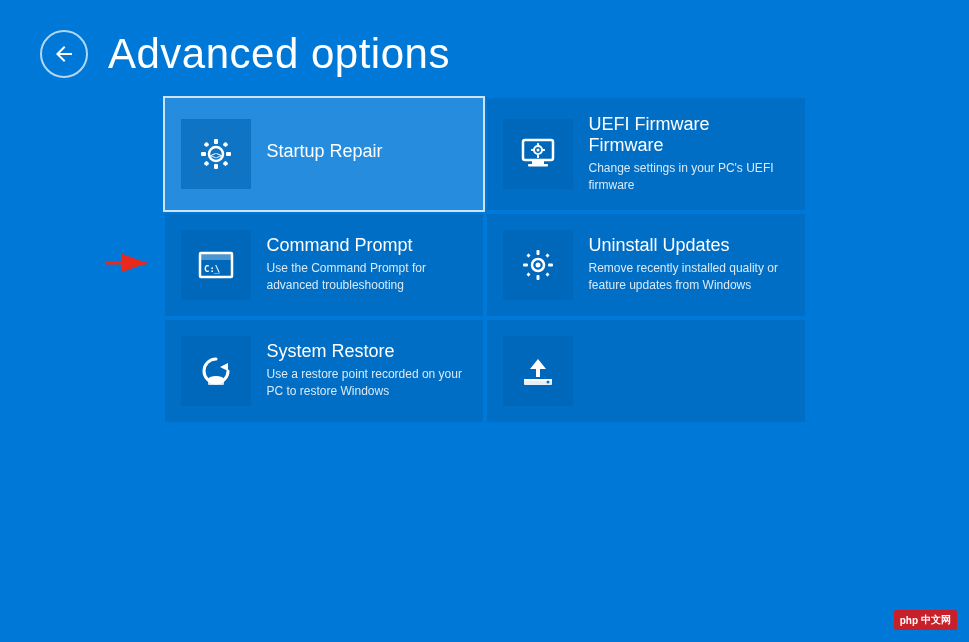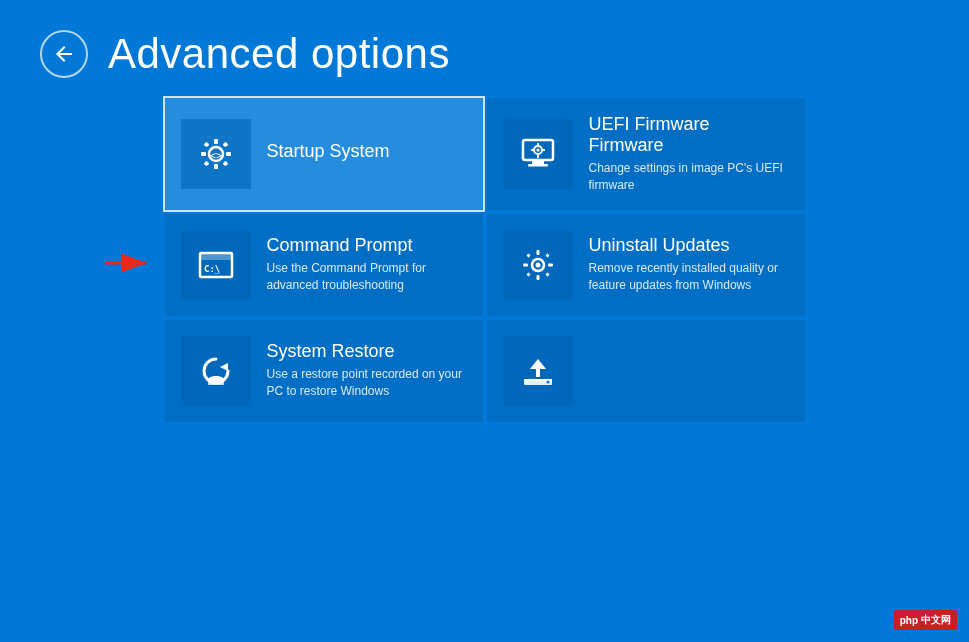--- a/index.html
+++ b/index.html
@@ -158,21 +158,21 @@
         <rect x="18" y="30" width="4" height="5" rx="1" fill="white"></rect>
         <rect x="5" y="18" width="5" height="4" rx="1" fill="white"></rect>
         <rect x="30" y="18" width="5" height="4" rx="1" fill="white"></rect>
         <rect x="8.5" y="8.5" width="4" height="4" rx="1" fill="white" transform="rotate(45 10.5 10.5)"></rect>
         <rect x="27.5" y="8.5" width="4" height="4" rx="1" fill="white" transform="rotate(45 29.5 10.5)"></rect>
         <rect x="8.5" y="27.5" width="4" height="4" rx="1" fill="white" transform="rotate(45 10.5 29.5)"></rect>
         <rect x="27.5" y="27.5" width="4" height="4" rx="1" fill="white" transform="rotate(45 29.5 29.5)"></rect>
       </svg>
     </div>
     <div class="card-text">
-      <div class="card-title">Startup System</div>
+      <div class="card-title">Startup Repair</div>
     </div>
   </div>
 
   <div class="option-card">
     <div class="card-icon">
       <svg viewBox="0 0 40 40" xmlns="http://www.w3.org/2000/svg">
 
         <rect x="5" y="6" width="30" height="20" rx="2" fill="none" stroke="white" stroke-width="2.5"></rect>
         <rect x="14" y="26" width="12" height="4" fill="white"></rect>
         <rect x="10" y="30" width="20" height="2.5" rx="1" fill="white"></rect>
@@ -180,21 +180,21 @@
         <circle cx="20" cy="16" r="4" fill="none" stroke="white" stroke-width="2"></circle>
         <circle cx="20" cy="16" r="1.5" fill="white"></circle>
         <rect x="19" y="9" width="2" height="3" rx="0.5" fill="white"></rect>
         <rect x="19" y="21" width="2" height="3" rx="0.5" fill="white"></rect>
         <rect x="13" y="15" width="3" height="2" rx="0.5" fill="white"></rect>
         <rect x="24" y="15" width="3" height="2" rx="0.5" fill="white"></rect>
       </svg>
     </div>
     <div class="card-text">
       <div class="card-title">UEFI Firmware Firmware</div>
-      <div class="card-description">Change settings in image PC's UEFI firmware</div>
+      <div class="card-description">Change settings in your PC's UEFI firmware</div>
     </div>
   </div>
 
   <div class="option-card" style="position:relative;">
 
     <div class="arrow-indicator">
       <svg viewBox="0 0 60 28" xmlns="http://www.w3.org/2000/svg">
         <defs>
           <marker id="arrowhead" markerWidth="8" markerHeight="6" refX="8" refY="3" orient="auto">
             <polygon points="0 0, 8 3, 0 6" fill="#e8291c"></polygon>

